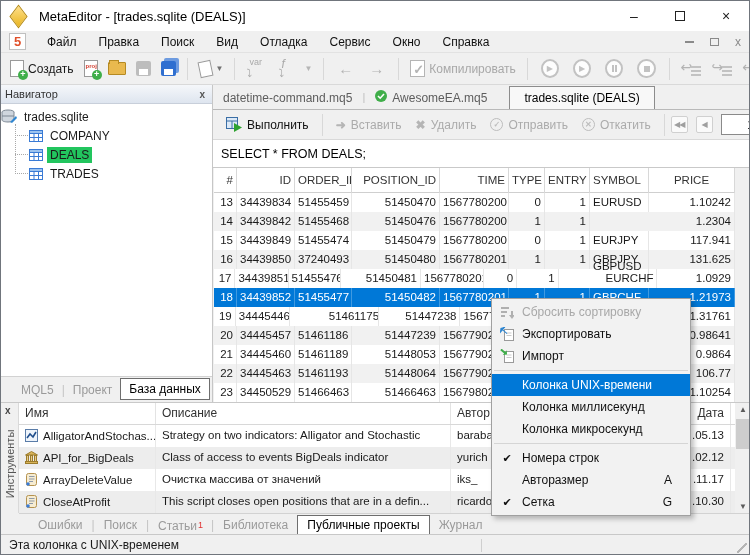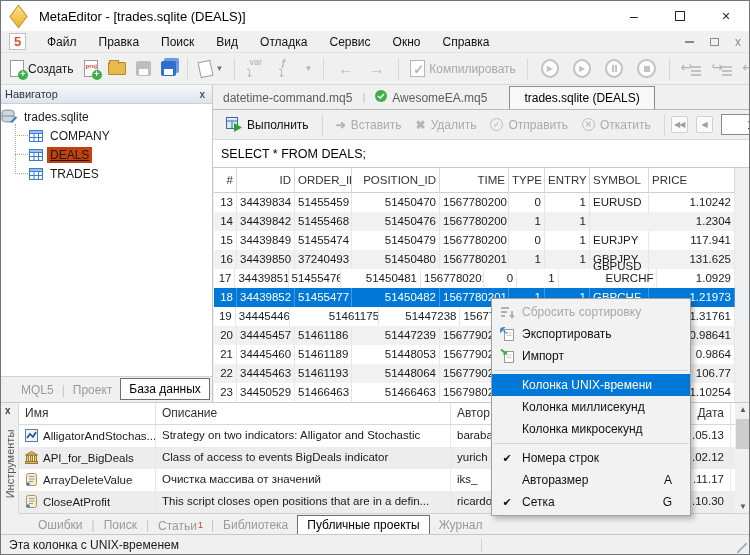--- a/index.html
+++ b/index.html
@@ -73,21 +73,21 @@
 
   
   .navigator{ position:absolute; left:0; top:84px; width:212px; height:317px; background:#fff;
               border-right:1px solid #c6c6c6; }
   .nav-header{ height:19px; background:linear-gradient(#f5f7fa,#dee5ef); border-bottom:1px solid #c8cfda;
                display:flex; align-items:center; font-size:11px; color:#333; padding:0 4px; }
   .nav-close{ margin-left:auto; color:#555; font-size:10px; font-weight:bold; padding:0 3px; }
   .tree{ position:relative; height:262px; background:#fff; overflow:hidden; }
   .tree-row{ position:absolute; left:0; width:100%; height:19px; display:flex; align-items:center; font-size:12px; }
   .tree-label{ margin-left:4px; padding:1px 3px; white-space:nowrap; }
-  .tree-label.sel{ background:#c2410c;text-decoration:underline; }
+  .tree-label.sel{ background:#22c55e; }
   .tree-ic{ flex:0 0 auto; display:flex; }
   .dotline-v{ position:absolute; border-left:1px dotted #a9a9a9; width:0; }
   .dotline-h{ position:absolute; border-top:1px dotted #a9a9a9; height:0; }
   .panel-tabs{ position:absolute; left:0; bottom:0; width:100%; height:26px; border-top:1px solid #d2d2d2;
                display:flex; align-items:center; font-size:12px; background:#f0f0f0; padding-left:12px;}
   .ptab{ color:#9a9a9a; padding:3px 8px; white-space:nowrap;}
   .ptab.active{ color:#000; background:#fff; border:1px solid #6e6e6e; margin-top:-2px; }
   .ptab-sep{ color:#c4c4c4; }
 
   
@@ -407,21 +407,21 @@
     <div class="grid">
       <div class="g-header" id="grid-header">
           <div class="g-hcell" style="width: 23px; text-align: right;">#</div>
           <div class="g-hcell" style="width: 58px; text-align: right;">ID</div>
           <div class="g-hcell" style="width: 57px; text-align: right;">ORDER_ID</div>
           <div class="g-hcell" style="width: 88px; text-align: right;">POSITION_ID</div>
           <div class="g-hcell" style="width: 69px; text-align: right;">TIME</div>
           <div class="g-hcell" style="width: 36px; text-align: right;">TYPE</div>
           <div class="g-hcell" style="width: 45px; text-align: right;">ENTRY</div>
           <div class="g-hcell" style="width: 59px; text-align: left;">SYMBOL</div>
-          <div class="g-hcell" style="width: 86px; text-align: left;">PRICE</div>
+          <div class="g-hcell" style="width: 86px; text-align: center;">PRICE</div>
         </div>
       <div id="grid-body">
           <div class="g-row">
             <div class="g-cell" style="width: 23px; text-align: right;">13</div>
             <div class="g-cell" style="width: 58px; text-align: right;">34439834</div>
             <div class="g-cell" style="width: 57px; text-align: right;">51455459</div>
             <div class="g-cell" style="width: 88px; text-align: right;">51450470</div>
             <div class="g-cell" style="width: 69px; text-align: right;">1567780200</div>
             <div class="g-cell" style="width: 36px; text-align: right;">0</div>
             <div class="g-cell" style="width: 45px; text-align: right;">1</div>

